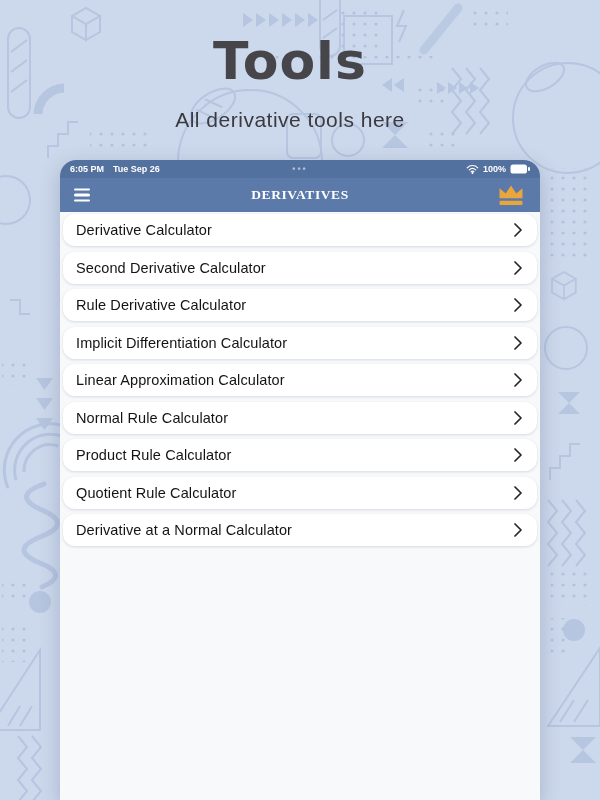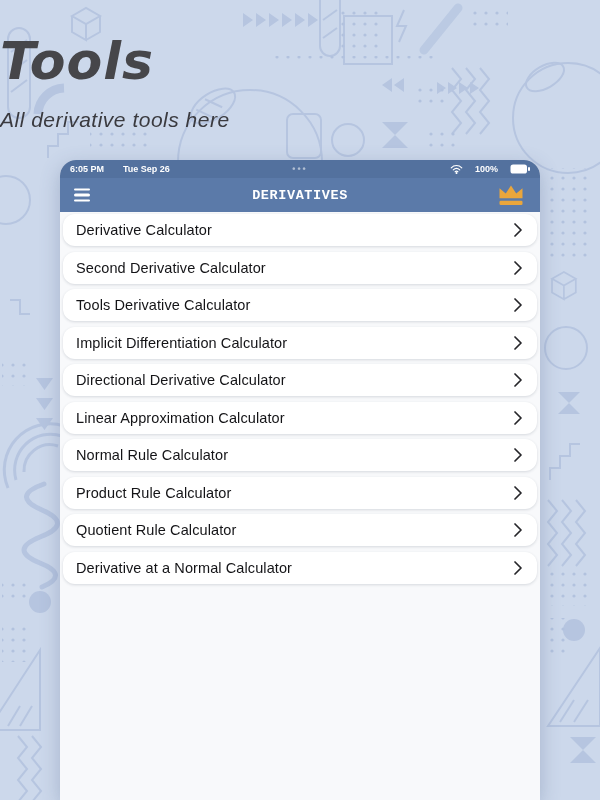--- a/index.html
+++ b/index.html
@@ -5,21 +5,21 @@
   * { margin: 0; padding: 0; box-sizing: border-box; }
   html, body { width: 600px; height: 800px; overflow: hidden; }
   body {
     position: relative;
     background: #ccd8eb;
     font-family: "Liberation Sans", sans-serif;
   }
   .bg-pattern { position: absolute; inset: 0; z-index: 0; }
 
   
-  .hero { position: absolute; top: 0; left: 0; width: 580px; text-align: left; z-index: 1; font-style: italic; }
+  .hero { position: absolute; top: 0; left: 0; width: 580px; text-align: center; z-index: 1; }
   .hero-title {
     margin-top: 34px;
     font-family: "DejaVu Sans", sans-serif;
     font-weight: 800;
     font-size: 52px;
     line-height: 1.05;
     color: #46464a;
     letter-spacing: 1px;
   }
   .hero-subtitle {
@@ -41,34 +41,34 @@
     z-index: 2;
     background: #f8f9fb;
   }
   .statusbar {
     position: relative; height: 18px;
     background: #53719e;
     display: flex; align-items: center; justify-content: space-between;
     padding: 0 10px;
     color: #fff; font-size: 9px; font-weight: 700;
   }
-  .sb-left { display: flex; gap: 19px; align-items: center; }
+  .sb-left { display: flex; gap: 9px; align-items: center; }
   .sb-dots {
     position: absolute; left: 50%; top: 50%; transform: translate(-50%, -55%);
     color: rgba(255,255,255,0.55); font-size: 9px; letter-spacing: 2px; font-weight: 700;
   }
-  .sb-right { display: flex; gap: 12px; align-items: center; }
+  .sb-right { display: flex; gap: 4px; align-items: center; }
   .navbar {
     position: relative; height: 34px;
     background: #5b7aa9;
     display: flex; align-items: center; justify-content: center;
   }
   .nav-title {
     color: #fff; font-weight: 700; font-size: 13.5px; letter-spacing: 0.6px;
-    font-family: Liberation Mono, monospace;
+    font-family: Liberation Serif, serif;
   }
   .hamburger {
     position: absolute; left: 14px; top: 50%; transform: translateY(-50%);
     display: flex; flex-direction: column; gap: 3px; cursor: pointer;
   }
   .hamburger span { display: block; width: 16px; height: 2.4px; background: #fff; border-radius: 1.5px; }
   .crown { position: absolute; right: 15px; top: 50%; transform: translateY(-50%); cursor: pointer; }
 
   
   .content { padding: 2px 3px 7px; height: 588px; background: #f8f9fb; }
@@ -230,40 +230,34 @@
   </div>
 
   <div class="tool-card">
     <span class="tool-label">Second Derivative Calculator</span>
     <svg class="chev" width="8" height="14" viewBox="0 0 8 14">
       <path d="M1 1 l6 6 -6 6"></path>
     </svg>
   </div>
 
   <div class="tool-card">
-    <span class="tool-label">Tools Derivative Calculator</span>
+    <span class="tool-label">Rule Derivative Calculator</span>
     <svg class="chev" width="8" height="14" viewBox="0 0 8 14">
       <path d="M1 1 l6 6 -6 6"></path>
     </svg>
   </div>
 
   <div class="tool-card">
     <span class="tool-label">Implicit Differentiation Calculator</span>
     <svg class="chev" width="8" height="14" viewBox="0 0 8 14">
       <path d="M1 1 l6 6 -6 6"></path>
     </svg>
   </div>
 
 
-  <div class="tool-card">
-    <span class="tool-label">Directional Derivative Calculator</span>
-    <svg class="chev" width="8" height="14" viewBox="0 0 8 14">
-      <path d="M1 1 l6 6 -6 6"></path>
-    </svg>
-  </div>
 
   <div class="tool-card">
     <span class="tool-label">Linear Approximation Calculator</span>
     <svg class="chev" width="8" height="14" viewBox="0 0 8 14">
       <path d="M1 1 l6 6 -6 6"></path>
     </svg>
   </div>
 
   <div class="tool-card">
     <span class="tool-label">Normal Rule Calculator</span>

